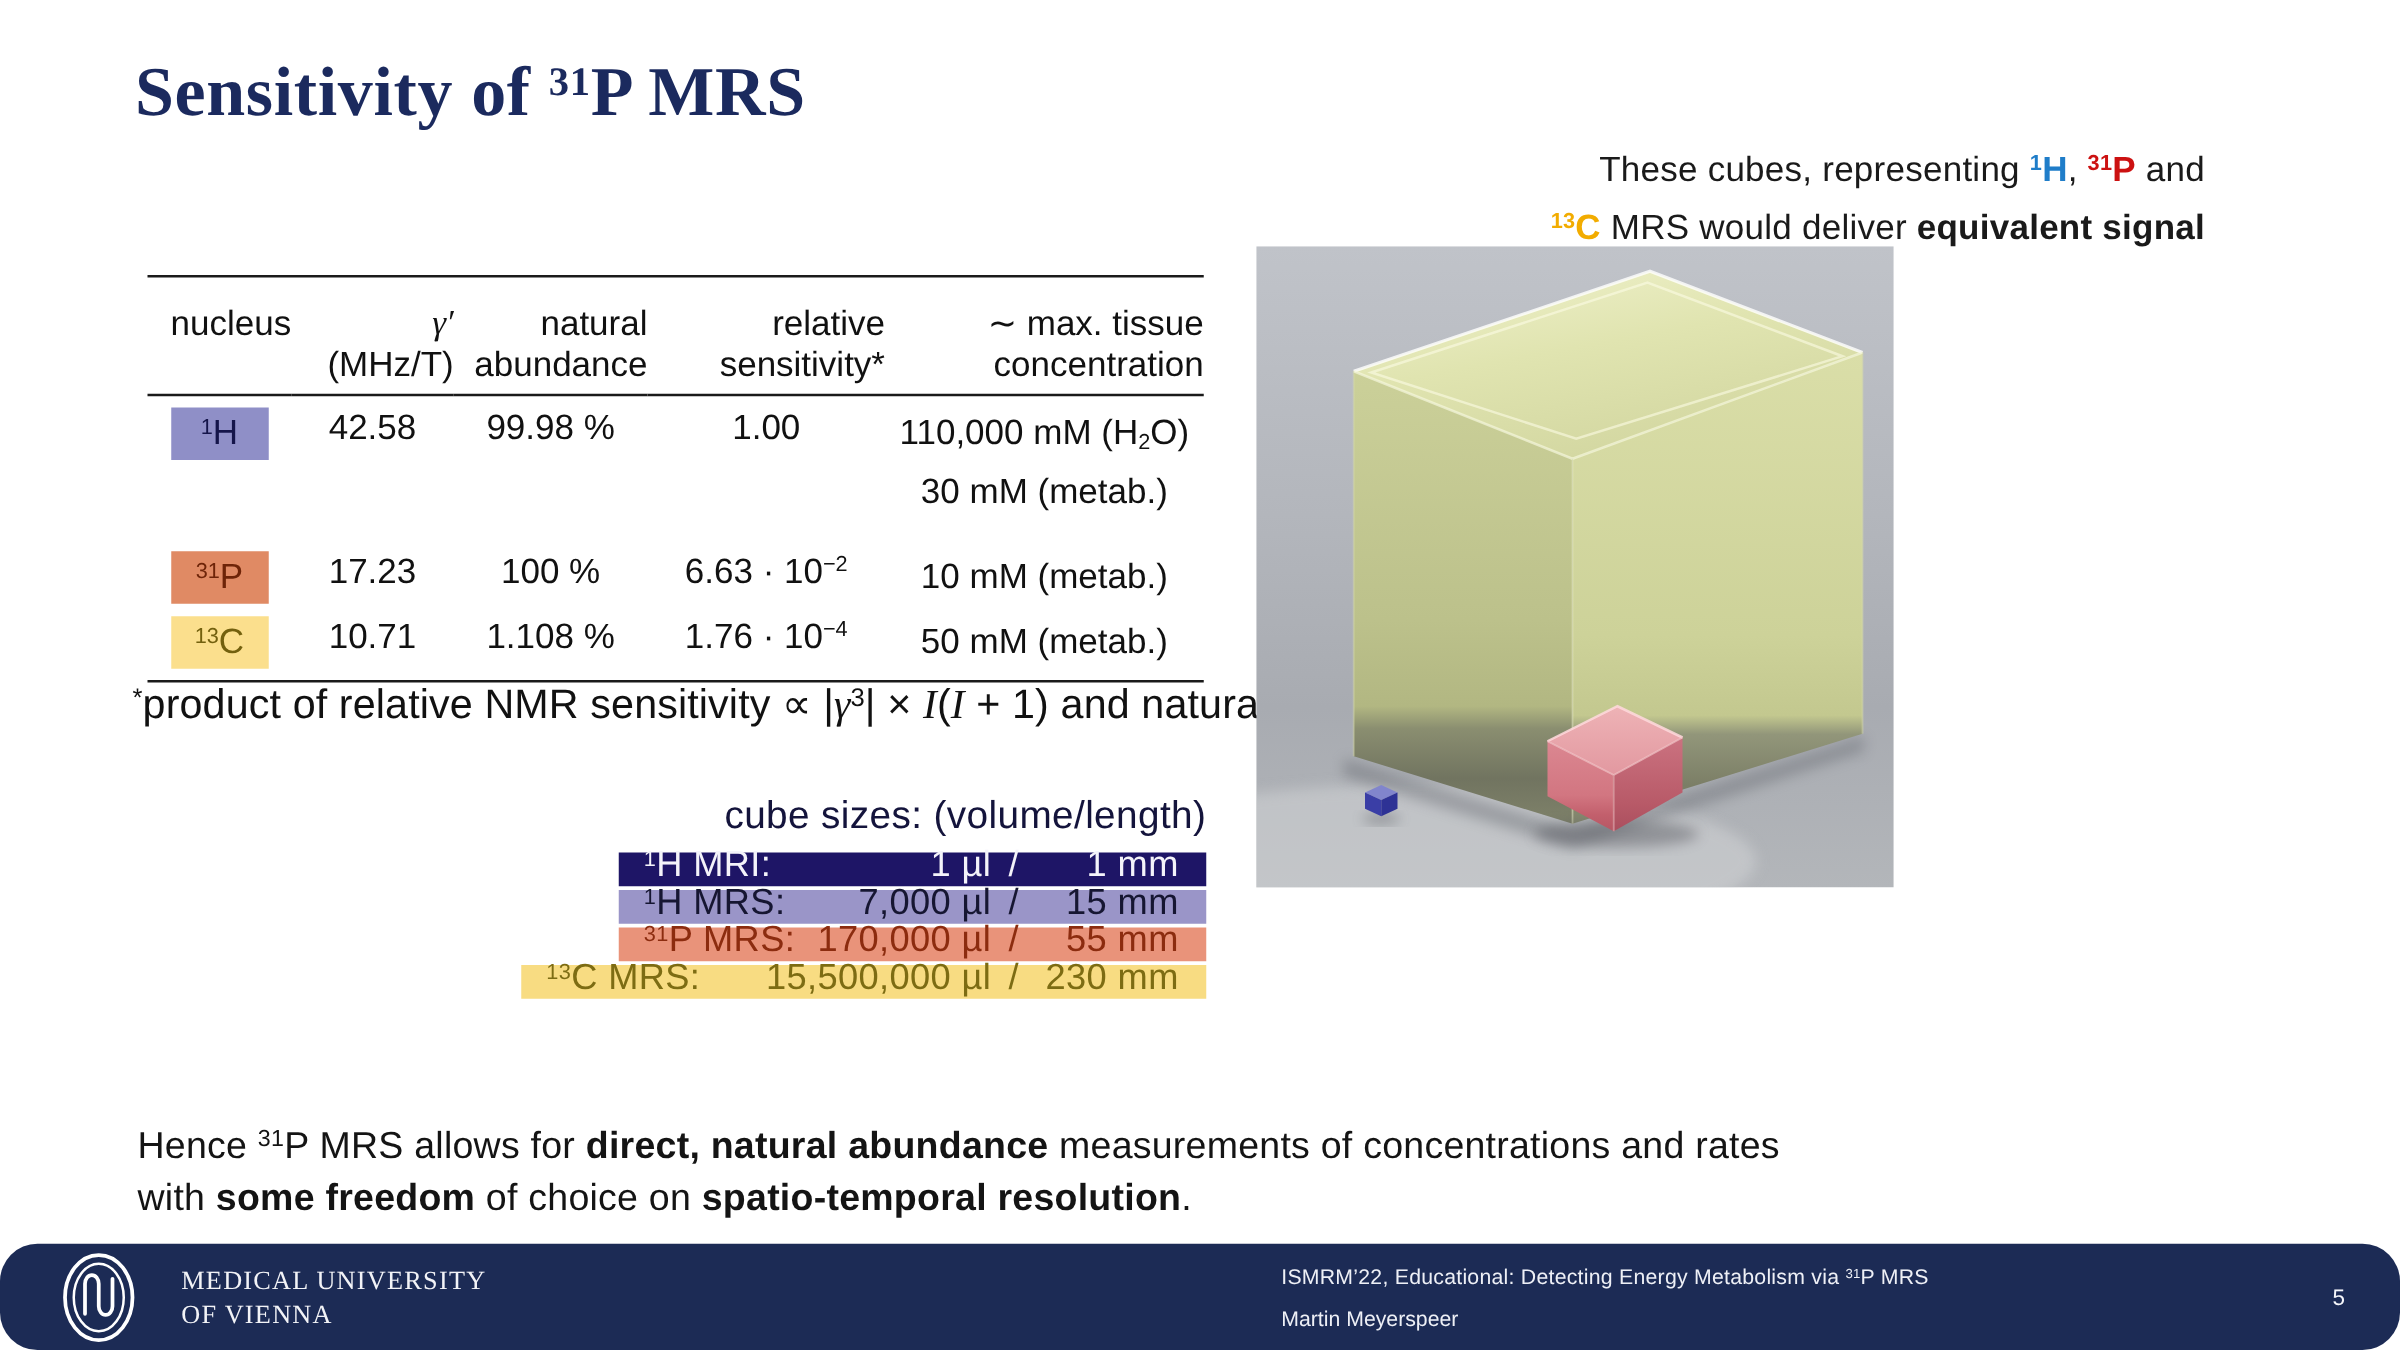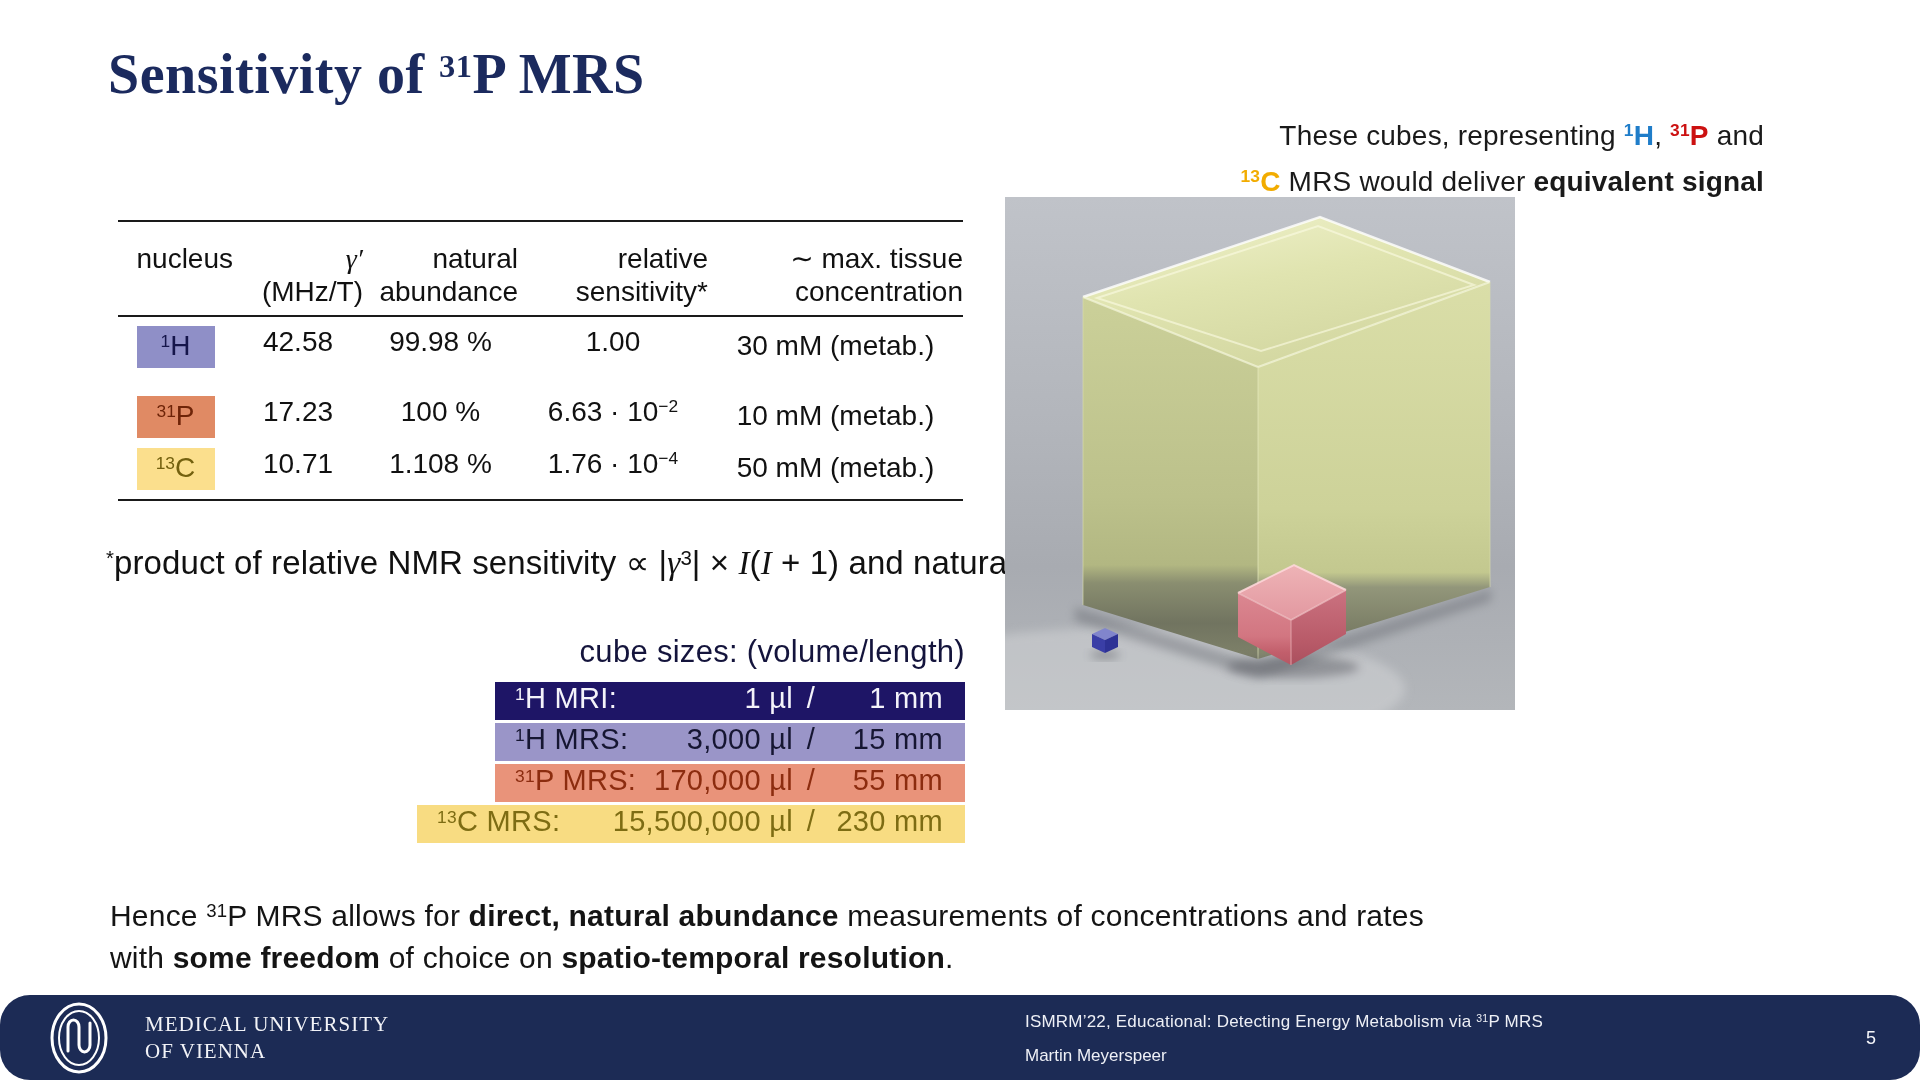--- a/index.html
+++ b/index.html
@@ -37,21 +37,21 @@
   .chip sup{vertical-align:8px;}
   .gamma-i{font-family:"Liberation Serif",serif;font-style:italic;}
   .var-i{font-family:"Liberation Serif",serif;font-style:italic;}
 
   .footnote{position:absolute;left:106px;top:543px;font-size:33px;color:#111;letter-spacing:0.1px;}
   .footnote sup{font-size:0.62em;vertical-align:9px;}
 
   
   .cube-sizes{position:absolute;left:417px;top:634px;width:548px;}
   .cs-title{text-align:right;font-size:31px;color:#14143c;margin-bottom:12px;letter-spacing:0.3px;}
-  .cs-row{display:flex;align-items:flex-start;height:38px;margin-top:3px;font-size:29px;letter-spacing:0.3px;}
+  .cs-row{display:flex;align-items:flex-end;height:27px;margin-top:3px;font-size:29px;letter-spacing:0.3px;}
   .cs-row.short{margin-left:78px;}
   .cs-row sup{font-size:0.6em;vertical-align:8px;}
   .cs-lbl{padding-left:20px;white-space:nowrap;}
   .cs-vol{flex:1;text-align:right;white-space:nowrap;}
   .cs-sl{width:36px;text-align:center;}
   .cs-len{width:114px;text-align:right;padding-right:22px;white-space:nowrap;}
 
   
   .render{position:absolute;left:1005px;top:197px;width:510px;height:513px;}
 
@@ -103,20 +103,21 @@
     <div class="th">
       <div>∼ max. tissue</div>
         <div>concentration</div>
       </div>
 
     <div class="td r1"><span class="chip" style="background-color: rgb(143, 143, 199); color: rgb(21, 21, 74);"><sup>1</sup><span>H</span></span></div>
     <div class="td r1">42.58</div>
     <div class="td r1">99.98 %</div>
     <div class="td r1"><span>1.00</span><sup></sup></div>
     <div class="td r1 conc">
+      <div><span>110,000 mM (H</span><sub>2</sub><span>O)</span></div>
       <div>30 mM (metab.)</div>
     </div>
 
     <div class="td r2"><span class="chip" style="background-color: rgb(224, 138, 100); color: rgb(110, 36, 8);"><sup>31</sup><span>P</span></span></div>
     <div class="td r2">17.23</div>
     <div class="td r2">100 %</div>
     <div class="td r2"><span>6.63 · 10</span><sup>−2</sup></div>
     <div class="td r2 conc">
       <div><span>10 mM (metab.)</span><sub></sub><span></span></div>
     </div>
@@ -137,21 +138,21 @@
 
     <div class="cs-row short" style="background-color: rgb(30, 21, 102); color: rgb(244, 243, 250);">
       <span class="cs-lbl"><sup>1</sup><span>H MRI:</span></span>
       <span class="cs-vol">1 µl</span>
       <span class="cs-sl">/</span>
       <span class="cs-len">1 mm</span>
     </div>
 
     <div class="cs-row short" style="background-color: rgb(154, 149, 200); color: rgb(22, 22, 50);">
       <span class="cs-lbl"><sup>1</sup><span>H MRS:</span></span>
-      <span class="cs-vol">3,000 µl</span>
+      <span class="cs-vol">7,000 µl</span>
       <span class="cs-sl">/</span>
       <span class="cs-len">15 mm</span>
     </div>
 
     <div class="cs-row short" style="background-color: rgb(233, 147, 122); color: rgb(140, 44, 15);">
       <span class="cs-lbl"><sup>31</sup><span>P MRS:</span></span>
       <span class="cs-vol">170,000 µl</span>
       <span class="cs-sl">/</span>
       <span class="cs-len">55 mm</span>
     </div>

